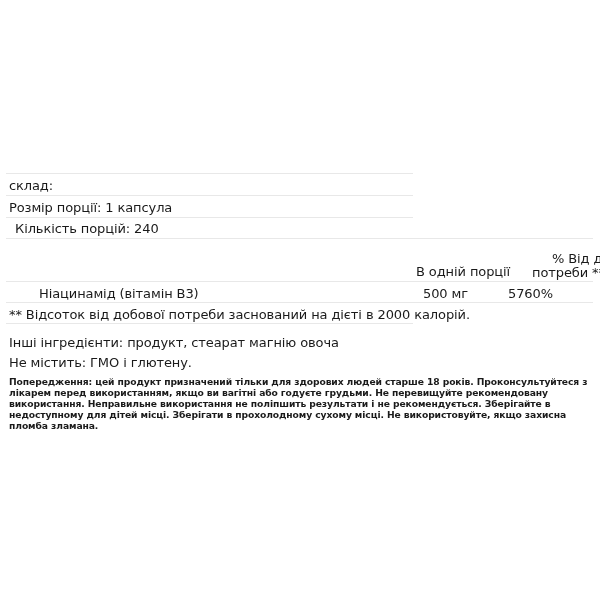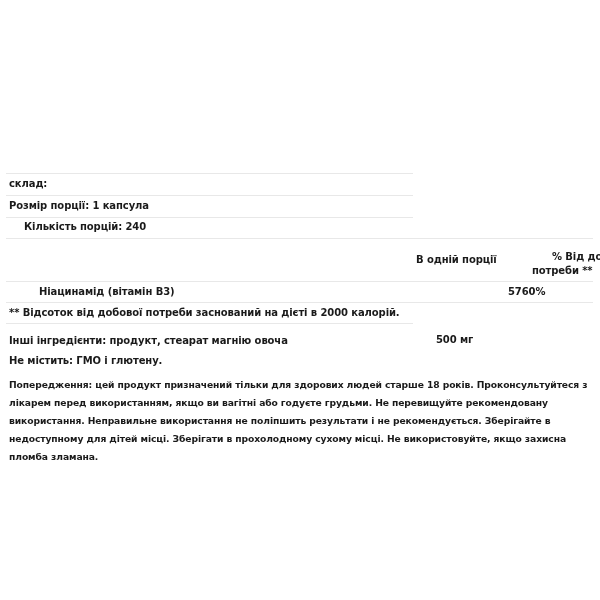--- a/index.html
+++ b/index.html
@@ -1,42 +1,42 @@
 <!DOCTYPE html>
 <html><head>
 <meta charset="utf-8">
 <style>
   html, body { margin: 0; padding: 0; background: #ffffff; }
   body { width: 600px; height: 600px; position: relative; overflow: hidden;
          font-family: "DejaVu Sans", sans-serif; color: #1a1a1a; }
-  .t { position: absolute; font-size: 10px; font-weight: bold; white-space: nowrap; letter-spacing: -0.1px; }
+  .t { position: absolute; font-size: 13px; font-weight: normal; white-space: nowrap; letter-spacing: -0.1px; }
   .line { position: absolute; height: 1px; background: #e8e8e8; }
   .warn { position: absolute; left: 9px; top: 376px; width: 585px; font-size: 9.2px; font-weight: bold;
-          line-height: 18px; letter-spacing: -0.1px; }
+          line-height: 11px; letter-spacing: -0.1px; }
 </style>
 </head>
 <body>
 
 <div>
   <div class="line" style="left:6px; top:173px; width:407px;"></div>
   <div class="t" style="left:9px; top:178px;">склад:</div>
   <div class="line" style="left:6px; top:195px; width:407px;"></div>
   <div class="t" style="left:9px; top:200px;">Розмір порції: 1 капсула</div>
   <div class="line" style="left:6px; top:217px; width:407px;"></div>
-  <div class="t" style="left:24px; top:221px;">Кількість порцій: 240</div>
+  <div class="t" style="left:15px; top:221px;">Кількість порцій: 240</div>
   <div class="line" style="left:6px; top:238px; width:587px;"></div>
 
-  <div class="t" style="left:416px; top:254px;">В одній порції</div>
+  <div class="t" style="left:416px; top:264px;">В одній порції</div>
   <div class="t" style="left:508px; top:251px;margin-left:44px;">% Від добової</div>
   <div class="t" style="left:532px; top:265px;">потреби **</div>
   <div class="line" style="left:6px; top:281px; width:587px;"></div>
 
   <div>
     <div class="t" style="left:9px; top:286px;margin-left:30px;">Ніацинамід (вітамін B3)</div>
-    <div class="t" style="left:436px; top:286px;margin-top:48px;">500 мг</div>
+    <div class="t" style="left:423px; top:286px;">500 мг</div>
     <div class="t" style="left:508px; top:286px;">5760%</div>
   </div>
   <div class="line" style="left:6px; top:302px; width:587px;"></div>
 
   <div class="t" style="left:9px; top:307px;text-align:center;">** Відсоток від добової потреби заснований на дієті в 2000 калорій.</div>
   <div class="line" style="left:6px; top:323px; width:407px;"></div>
 </div>
 
 <div class="t" style="left:9px; top:335px;">Інші інгредієнти: продукт, стеарат магнію овоча</div>
 <div class="t" style="left:9px; top:355px;">Не містить: ГМО і глютену.</div>

